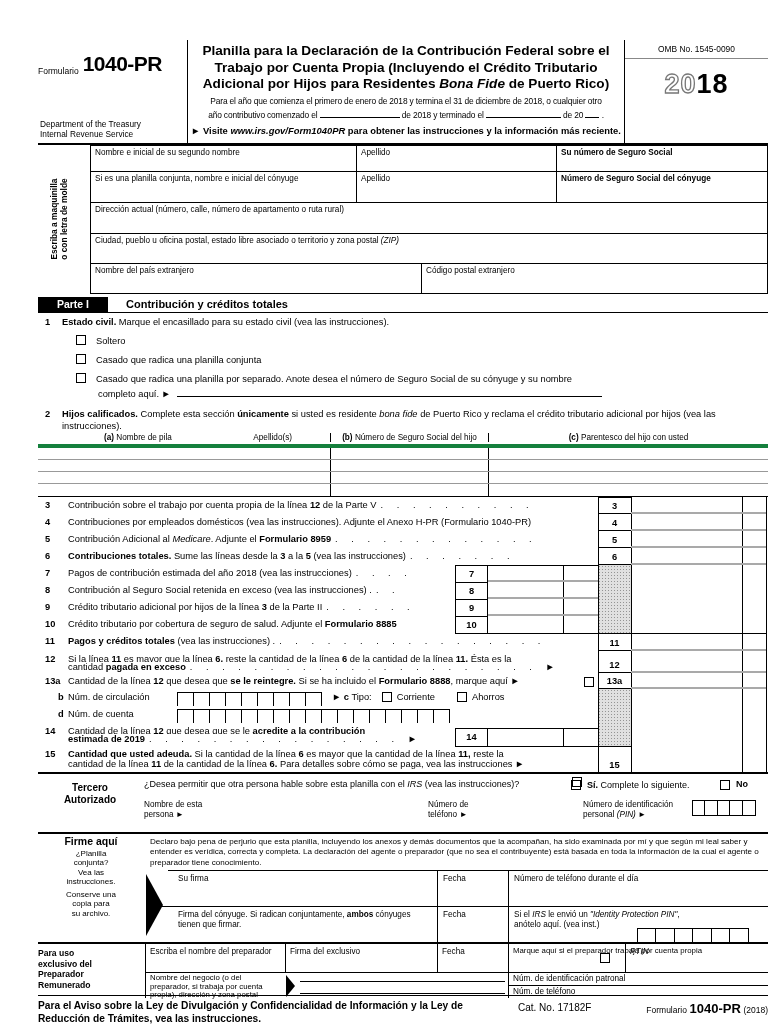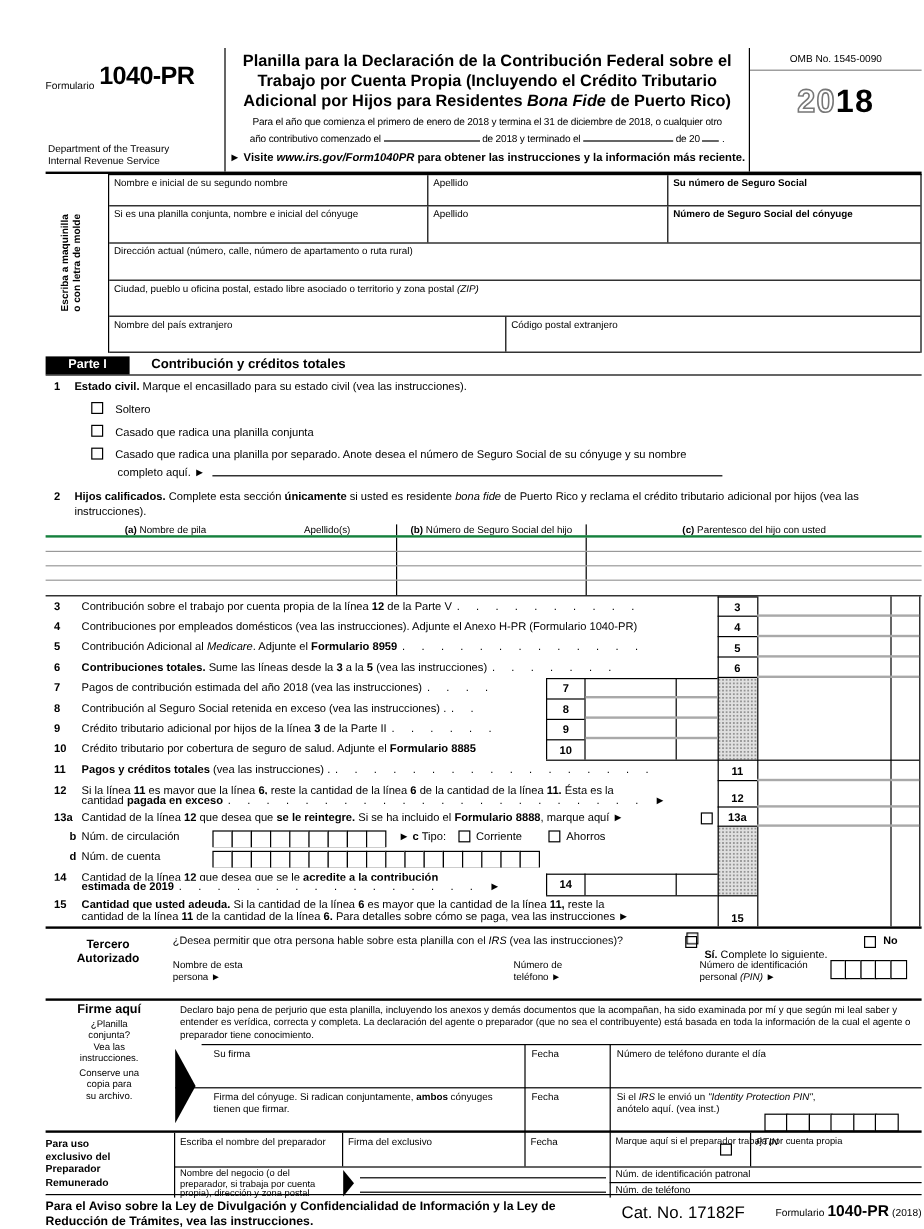--- a/index.html
+++ b/index.html
@@ -38,21 +38,21 @@
 .pbar .ptitle{font-weight:bold;font-size:11px;margin-left:18px}
 
 .sec1{position:absolute;left:38px;top:316px;width:730px;font-size:9.3px;line-height:12px}
 .lnum{font-weight:bold;display:inline-block;width:24px;padding-left:7px;vertical-align:top}
 .cb{display:inline-block;width:10px;height:10px;border:1px solid #000;vertical-align:-1px}
 .opt{margin:7px 0 0 38px}
 .opt .cb{margin-right:10px}
 .uline{display:inline-block;border-bottom:1px solid #000;height:10px}
 
 .ctable{position:absolute;left:38px;top:430px;width:730px;height:67px;border-bottom:1px solid #000;font-size:8.2px}
-.ctable .hrow{display:flex;height:18px;border-bottom:2px solid #15803d;align-items:flex-end}
+.ctable .hrow{display:flex;height:18px;border-bottom:4px solid #15803d;align-items:center}
 .ctable .drow{display:flex;height:12px;border-bottom:1px solid #999}
 .ctable .drow:last-child{border-bottom:none}
 .ca{width:292px;display:flex}
 .cbcol{width:159px;border-left:1px solid #000;border-right:1px solid #000;text-align:center}
 .cc{flex:1;text-align:center}
 
 .p1{position:absolute;left:38px;top:497px;width:730px;height:275px}
 .row{position:absolute;left:0;display:flex;align-items:flex-start;padding-top:3px;white-space:nowrap;overflow:hidden;line-height:11px}
 .num{width:30px;padding-left:7px;font-weight:bold;flex:none}
 .dots{letter-spacing:5.5px;margin-left:4px}
@@ -87,21 +87,21 @@
 
 .pp{position:absolute;left:38px;top:942px;width:730px;height:54px;border-top:2px solid #000;border-bottom:1px solid #000;font-size:8.2px}
 .pp .side{position:absolute;left:0;top:4px;width:107px;text-align:left;font-weight:bold;font-size:8.6px;line-height:10.5px}
 .ppvl{position:absolute;width:1px;background:#000}
 .pph{position:absolute;height:1px;background:#000}
 .tiny{font-size:7.8px;line-height:8.6px}
 .parrow{position:absolute;width:0;height:0;border-top:11px solid transparent;border-bottom:11px solid transparent;border-left:9px solid #000}
 
 .ft{position:absolute;left:38px;top:1000px;width:730px;display:flex;align-items:flex-start}
 .ft .notice{width:448px;font-weight:bold;font-size:10.2px;line-height:12.5px}
-.ft .cat{font-size:14px;margin-left:32px;margin-top:2px}
+.ft .cat{font-size:10px;margin-left:32px;margin-top:2px}
 .ft .fright{margin-left:auto;white-space:nowrap;margin-top:1px}
 .ft .fnum{font-weight:bold;font-size:13px}
 .fs85{font-size:8.5px}
 </style>
 </head>
 <body>
 
 <div class="page">
 
   <div class="hdr">
@@ -380,21 +380,21 @@
   <div class="tp">
     <div class="side">
       <div>Tercero</div>
       <div>Autorizado</div>
     </div>
     <div class="q">
       <span>¿Desea permitir que otra persona hable sobre esta planilla con el <i>IRS</i> (vea las instrucciones)?</span>
     </div>
     <span class="cb abs" style="left:572px;top:777px;position:fixed" hidden=""></span>
     <span class="cb abs" style="left:533px;top:6px"></span>
-    <span class="abs" style="left:549px;top:16px"><b>Sí.</b> Complete lo siguiente.</span>
+    <span class="abs" style="left:549px;top:6px"><b>Sí.</b> Complete lo siguiente.</span>
     <span class="cb abs" style="left:682px;top:6px"></span>
     <span class="abs" style="left:698px;top:5px"><b>No</b></span>
     <div class="abs flab" style="left:106px;top:26px">Nombre de esta<br>persona      ►</div>
     <div class="abs flab" style="left:390px;top:26px">Número de<br>teléfono  ►</div>
     <div class="abs flab" style="left:545px;top:26px">Número de identificación<br>personal <i>(PIN)</i>          ►</div>
     <div class="pinboxes"><span class="pbox"></span><span class="pbox"></span><span class="pbox"></span><span class="pbox"></span><span class="pbox"></span></div>
   </div>
 
   <div class="sg">
     <div class="side">

